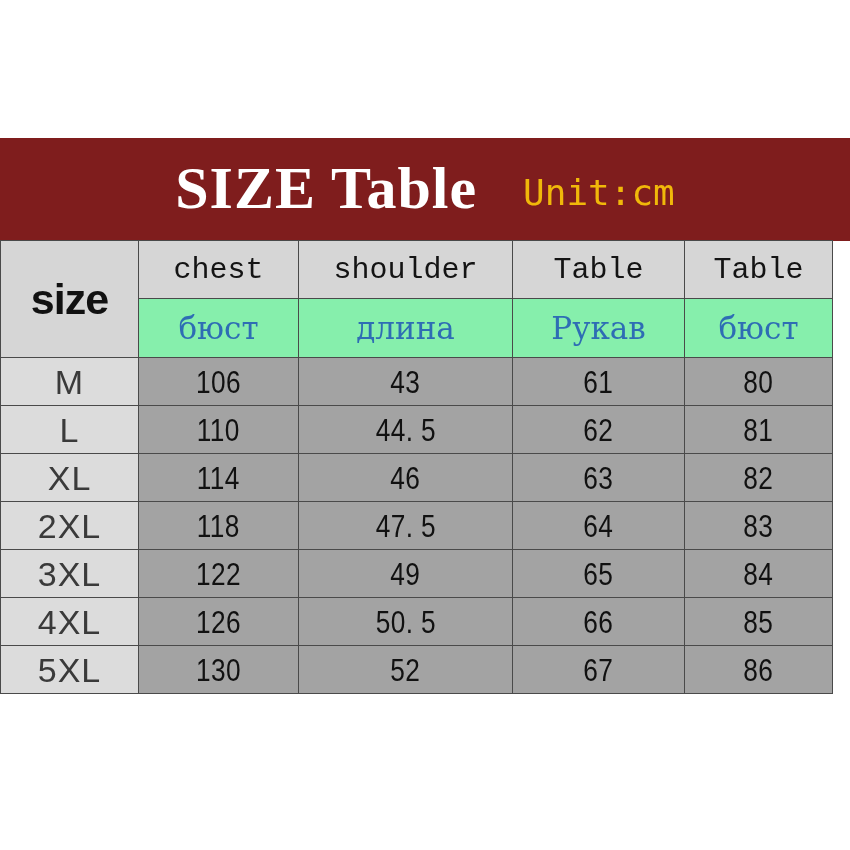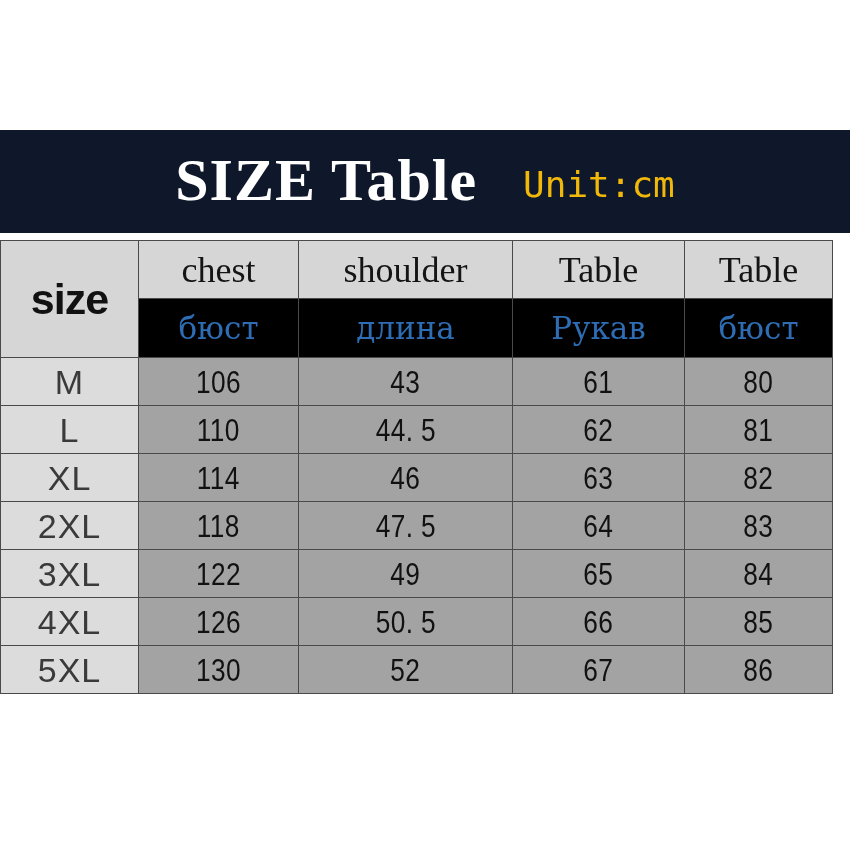--- a/index.html
+++ b/index.html
@@ -18,24 +18,24 @@
     position: relative;
     width: 850px;
     height: 850px;
     background: #ffffff;
   }
 
   
   .banner {
     position: absolute;
     left: 0;
-    top: 130px;
+    top: 138px;
     width: 850px;
     height: 103px;
-    background: #0f172a;
+    background: #7f1d1d;
     display: flex;
     align-items: center;
     justify-content: center;
     gap: 46px;
   }
   .banner-title {
     font-family: "Liberation Serif", "DejaVu Serif", serif;
     font-weight: bold;
     font-size: 60px;
     line-height: 1;
@@ -90,30 +90,30 @@
     color: #111111;
     letter-spacing: -1px;
   }
 
   
   tr.head-en td {
     background: #d6d6d6;
     height: 57px;
   }
   .head-en-label {
-    font-family: Liberation Serif, serif;
-    font-size: 36px;
+    font-family: Liberation Mono, monospace;
+    font-size: 30px;
     line-height: 1;
     color: #141414;
     letter-spacing: 0px;
   }
 
   
   tr.head-ru td {
-    background: #000000;
+    background: #86efac;
     height: 58px;
   }
   .head-ru-label {
     font-family: "DejaVu Serif", "Liberation Serif", serif;
     font-size: 31px;
     line-height: 1;
     color: #2e6db4;
   }
 
   

